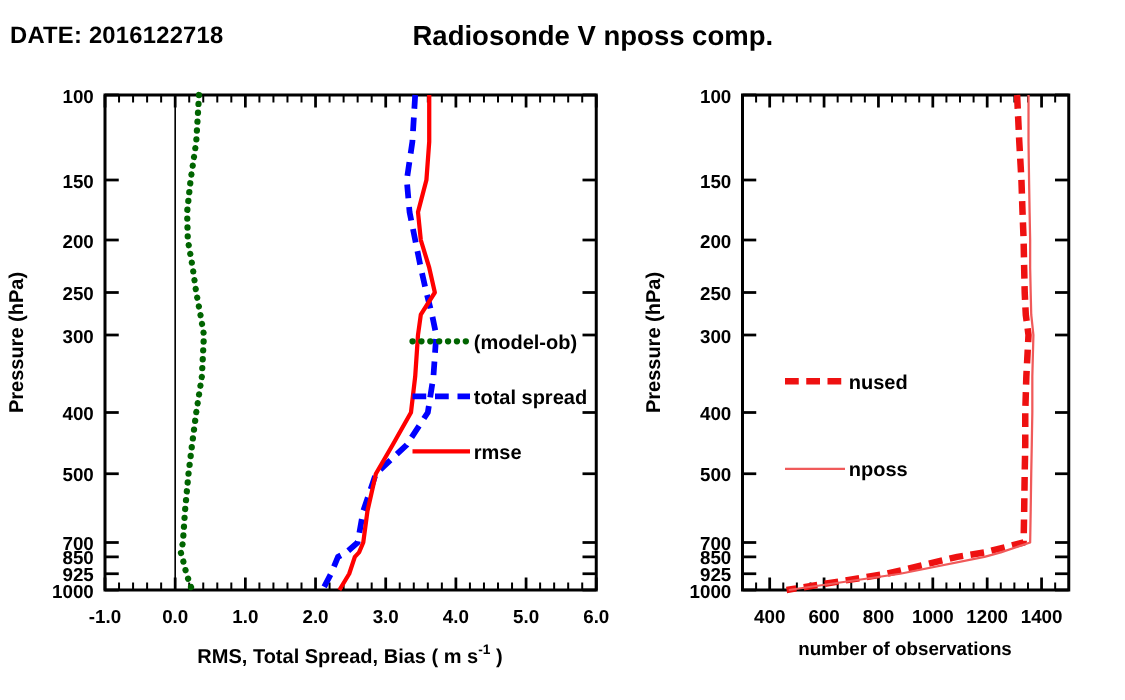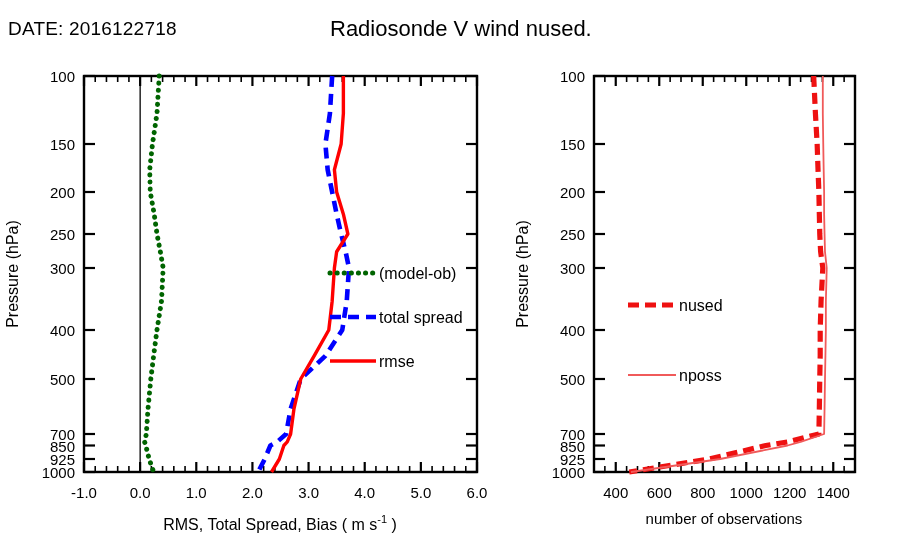--- a/index.html
+++ b/index.html
@@ -1,35 +1,35 @@
 <!DOCTYPE html>
 <html><head>
 <meta charset="utf-8">
 <style>
   html,body{margin:0;padding:0;background:#ffffff;}
   body{width:900px;height:560px;overflow:hidden;
        font-family:"Liberation Sans",sans-serif;color:#000;}
-  #root{position:relative;width:900px;height:560px;}
+  #root{position:relative;width:900px;height:560px;font-weight:bold;}
   .abs{position:absolute;}
   .date-label{left:8px;top:18px;font-size:19px;letter-spacing:0.2px;}
   .main-title{left:330px;top:16px;font-size:22px;}
   svg{display:block;}
   text{font-family:"Liberation Sans",sans-serif;fill:#000;}
   .ticklab{font-size:15px;}
   .axlab{font-size:16px;}
   .legtext{font-size:16px;}
 </style>
 </head>
 <body>
 
 <div id="root">
 
   <div class="abs date-label">DATE: 2016122718</div>
 
-  <div class="abs main-title">Radiosonde V wind nused.</div>
+  <div class="abs main-title">Radiosonde V nposs comp.</div>
 
   <svg class="abs" style="left:0;top:0;" width="500" height="560">
     <g id="left-g">
         <rect x="84" y="76" width="393" height="396" fill="none" stroke="#000" stroke-width="2.4"></rect>
         <line x1="84" y1="472" x2="84" y2="462" stroke="#000" stroke-width="2.2"></line>
         <line x1="84" y1="76" x2="84" y2="86" stroke="#000" stroke-width="2.2"></line>
         <text x="84" y="498" text-anchor="middle" class="ticklab">-1.0</text>
         <line x1="140.14285714285714" y1="472" x2="140.14285714285714" y2="462" stroke="#000" stroke-width="2.2"></line>
         <line x1="140.14285714285714" y1="76" x2="140.14285714285714" y2="86" stroke="#000" stroke-width="2.2"></line>
         <text x="140.14285714285714" y="498" text-anchor="middle" class="ticklab">0.0</text>

